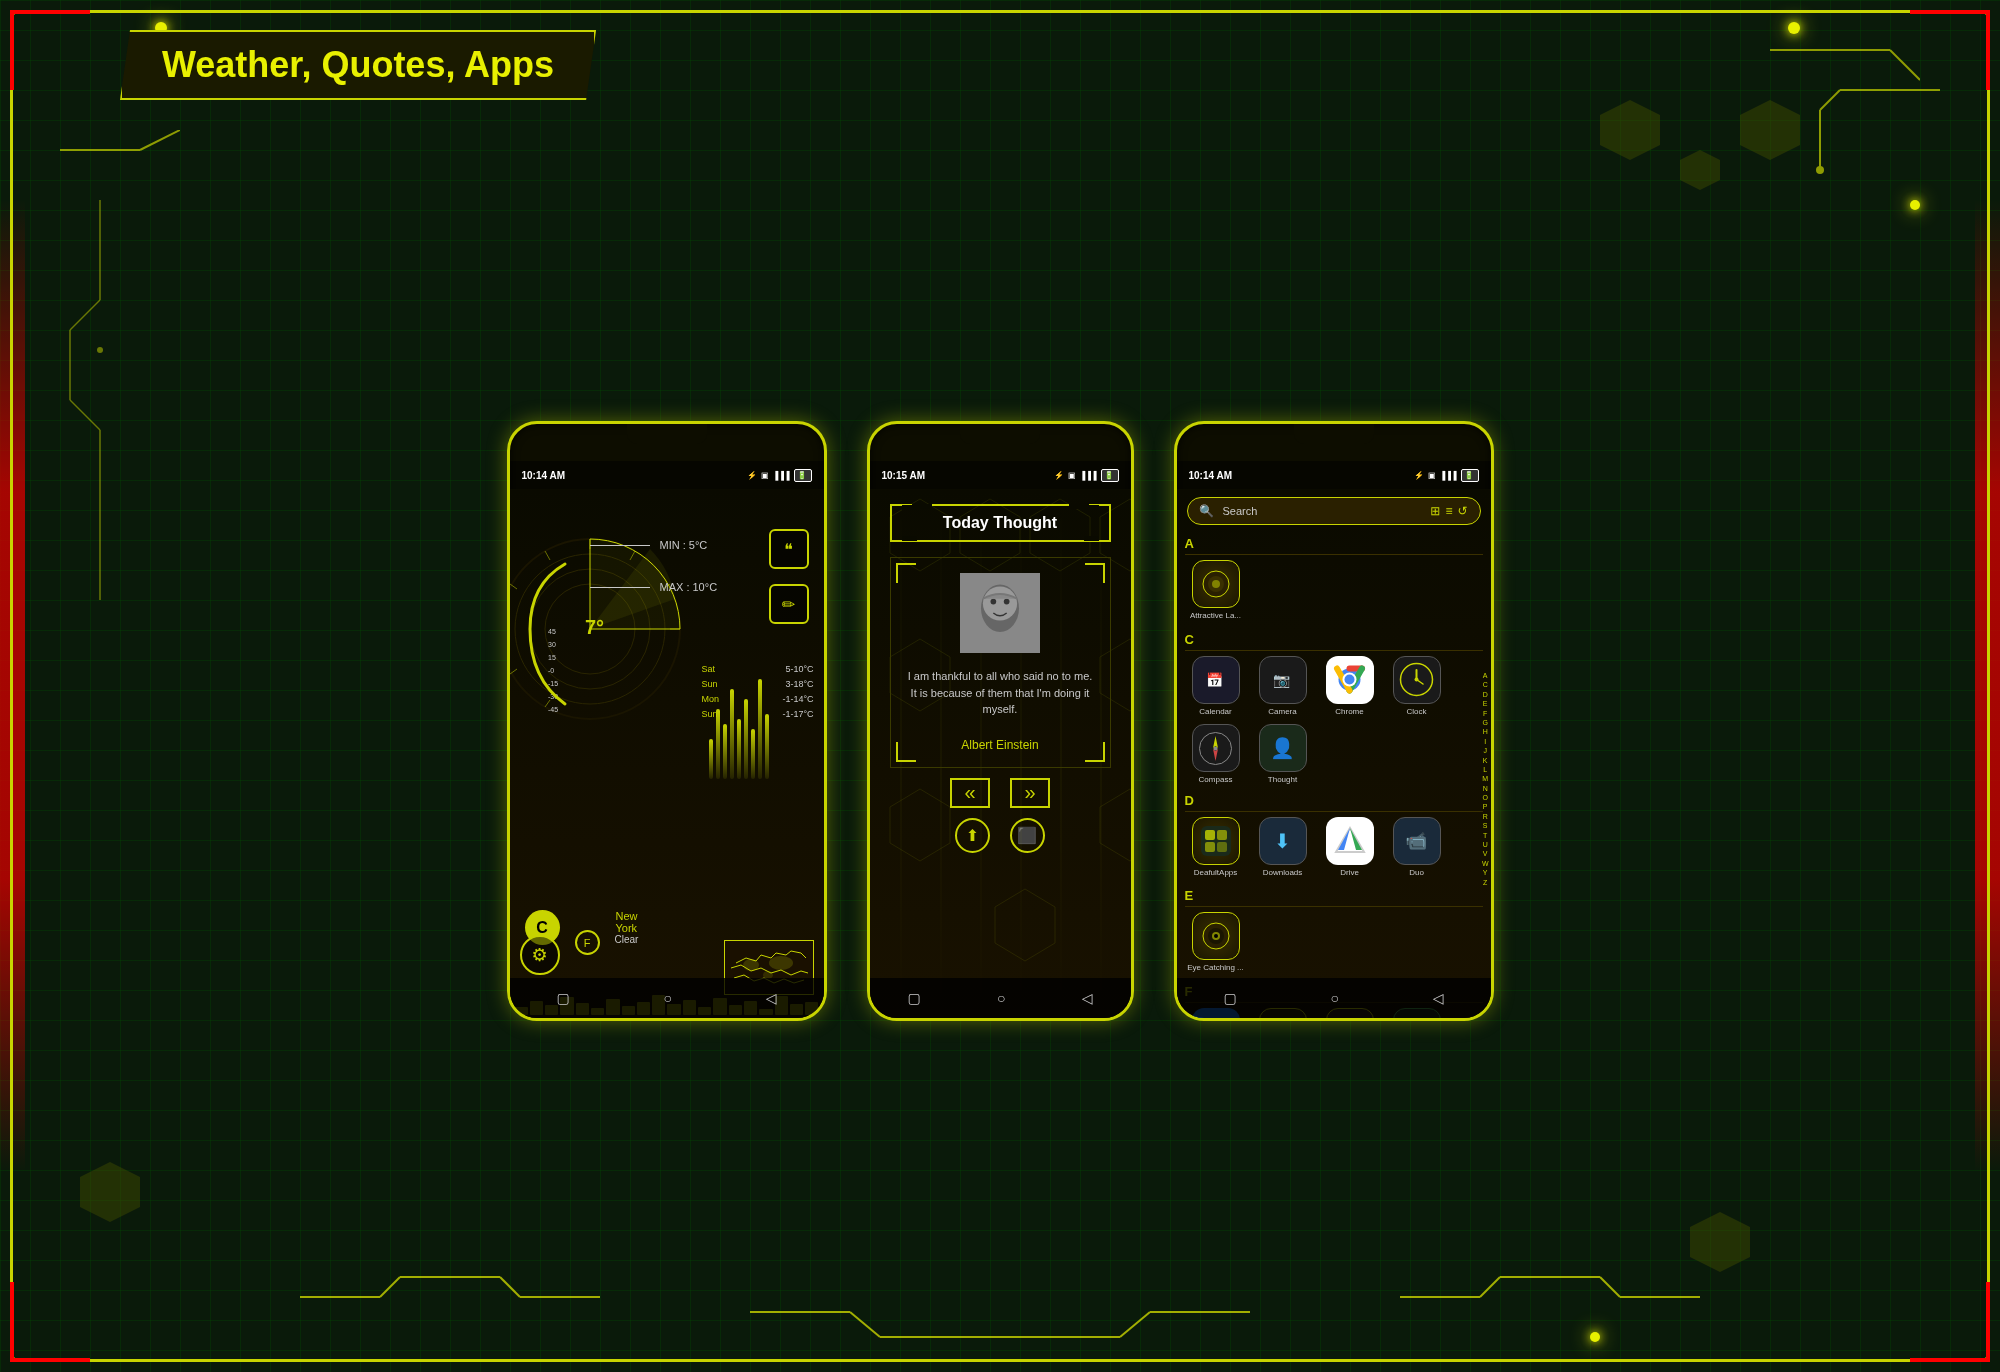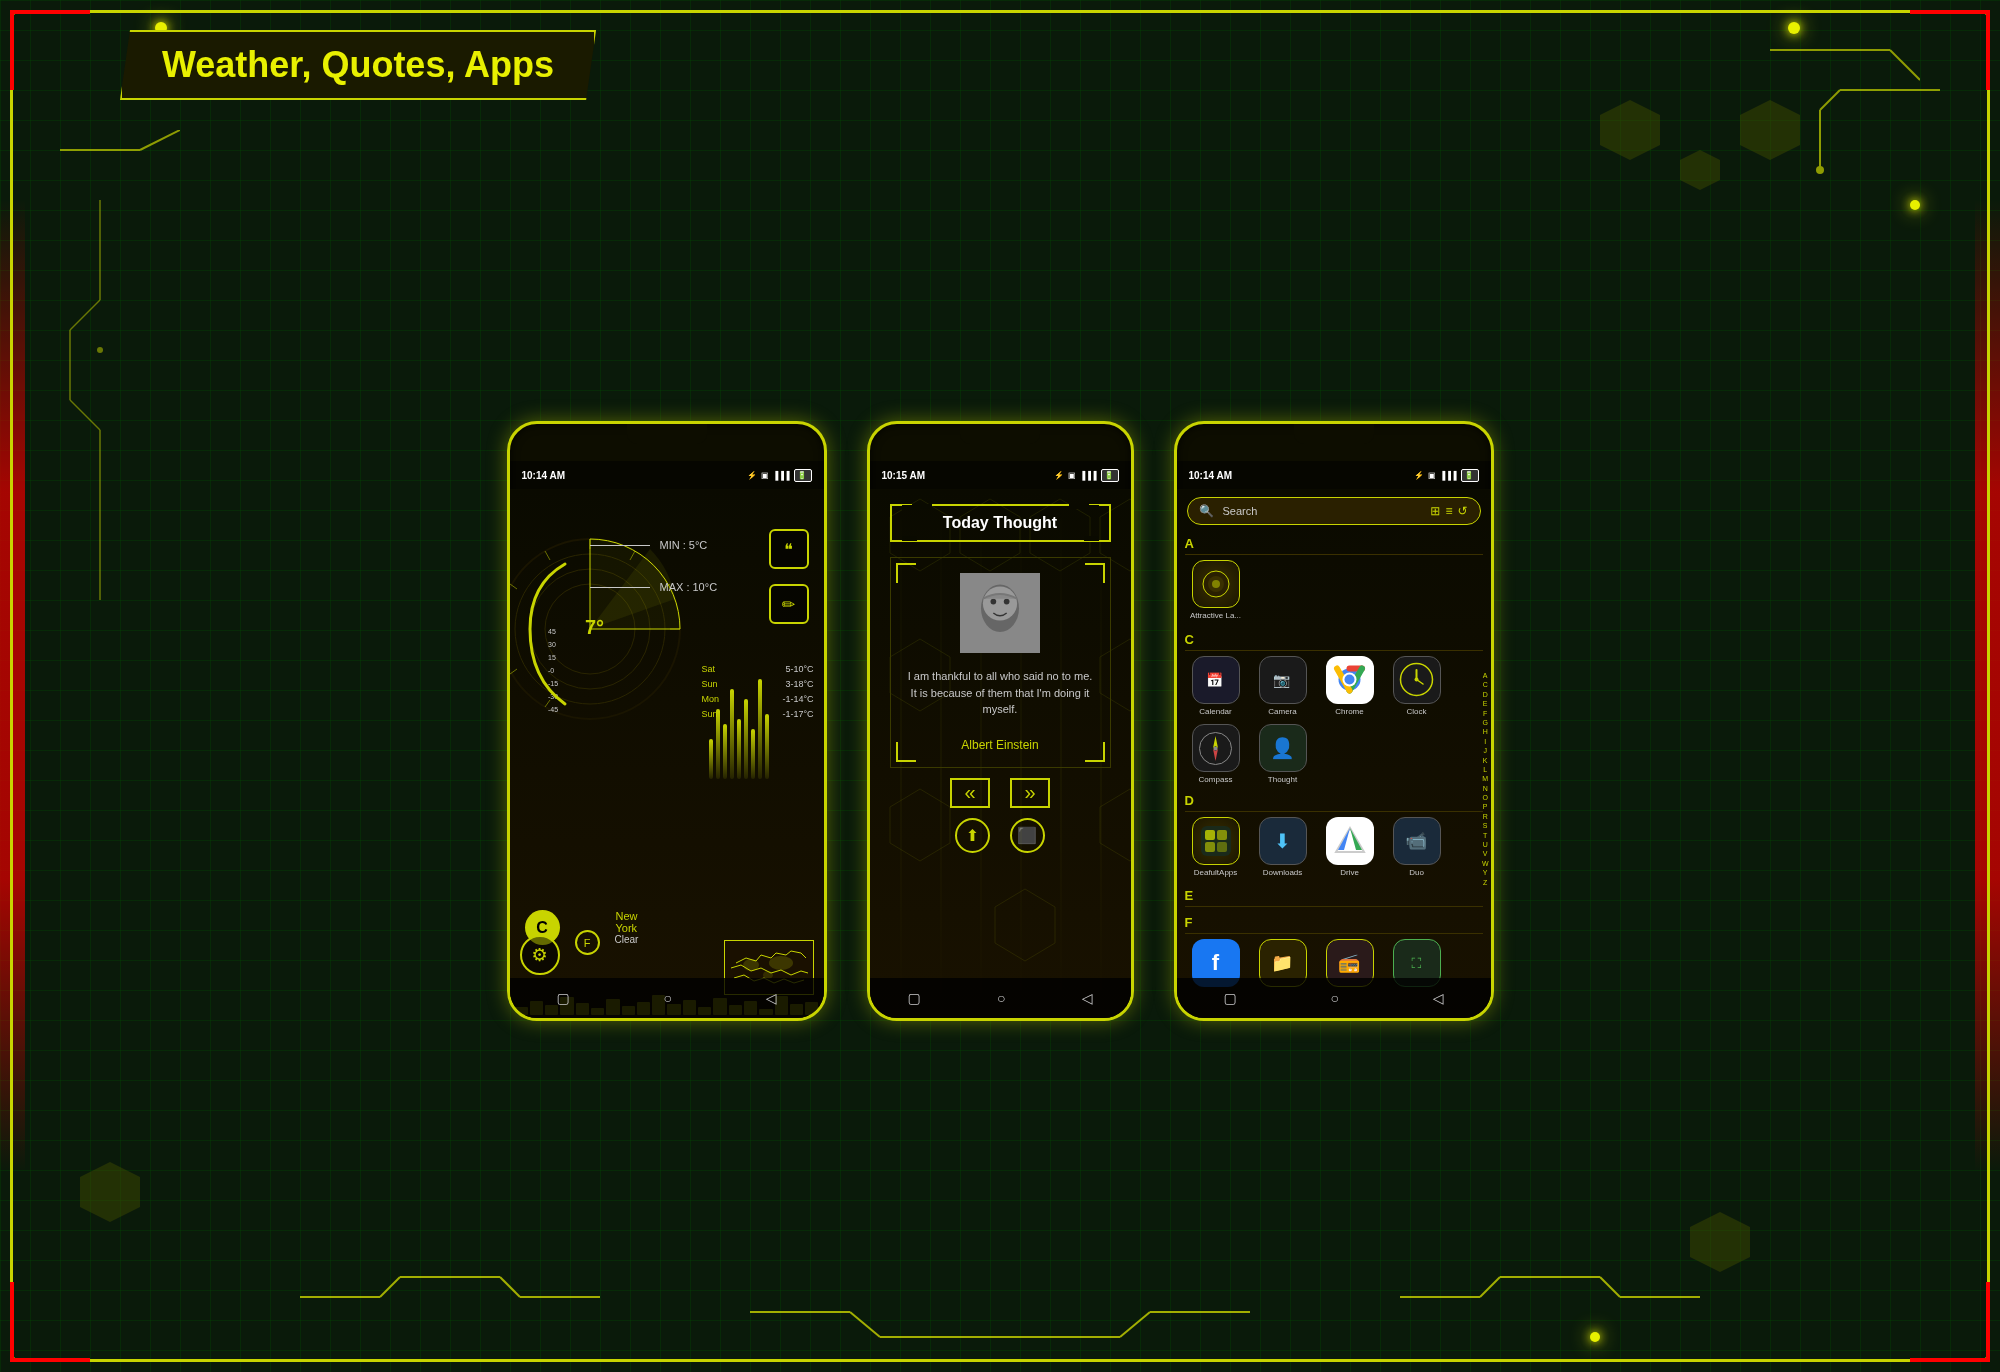--- a/index.html
+++ b/index.html
@@ -1038,20 +1038,33 @@
             </div>
             <div class="app-item">
               <div class="app-icon duo-ic" style="background:#1a2a3a;border:1px solid #555;color:#fff;font-size:18px;">📹</div>
               <span class="app-name">Duo</span>
             </div>
           </div>
         </div>
 
         <div class="alpha-section">
           <div class="alpha-letter">E</div>
+          <div class="app-grid-row">
+            <div class="app-item">
+              <div class="app-icon dark-gold">
+                <svg width="30" height="30" viewBox="0 0 30 30">
+                  <circle cx="15" cy="15" r="13" fill="#2a2000" stroke="#c8d400" stroke-width="1"></circle>
+                  <circle cx="15" cy="15" r="8" fill="#1a1500"></circle>
+                  <circle cx="15" cy="15" r="4" fill="#c8d400" opacity="0.6"></circle>
+                  <circle cx="15" cy="15" r="2" fill="#000"></circle>
+                </svg>
+              </div>
+              <span class="app-name">Eye Catching ...</span>
+            </div>
+          </div>
         </div>
 
         <div class="alpha-section">
           <div class="alpha-letter">F</div>
           <div class="app-grid-row">
             <div class="app-item">
               <div class="app-icon facebook-ic" style="background:#1877F2;color:#fff;font-size:22px;font-weight:bold;">f</div>
 
             </div>
             <div class="app-item">

